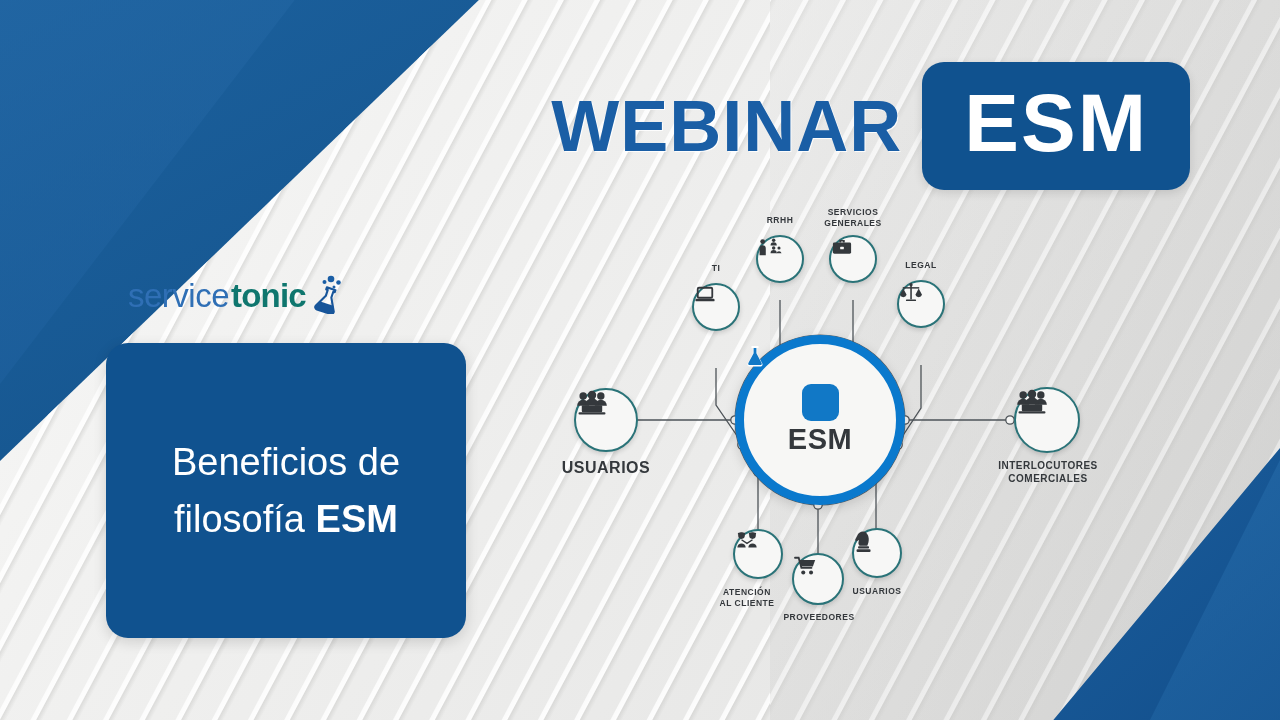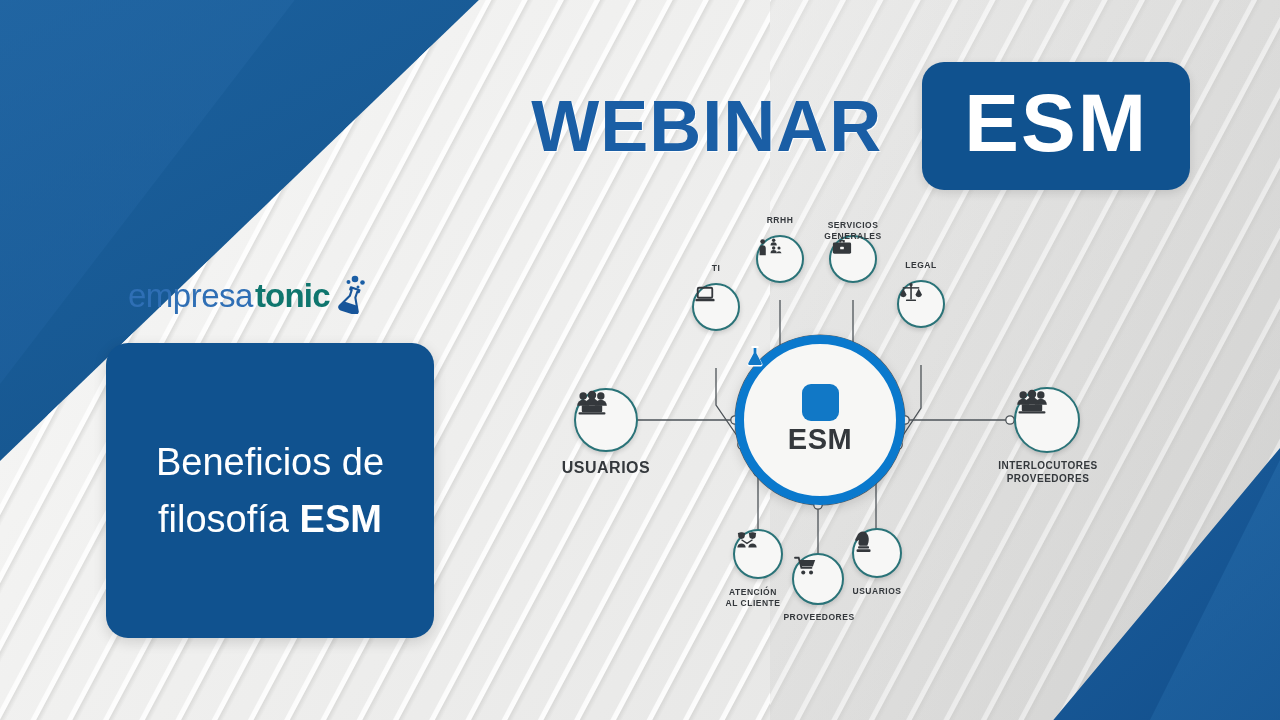--- a/index.html
+++ b/index.html
@@ -74,42 +74,42 @@
     clip-path:polygon(120px 360px, 420px 0, 420px 360px, 0 360px);
   }
   .wedge-br2{
     right:-40px;bottom:-40px;width:340px;height:300px;
     background:linear-gradient(140deg,#2d74b2 0%,#1b5e9c 100%);
     clip-path:polygon(300px 0, 340px 0, 340px 300px, 150px 300px);
     opacity:.6;
   }
 
   
-  .header{position:absolute;left:0;top:62px;width:1190px;display:flex;align-items:center;justify-content:flex-end;gap:40px;}
+  .header{position:absolute;left:0;top:62px;width:1190px;display:flex;align-items:center;justify-content:flex-end;gap:20px;}
   .webinar{
     font-size:72px;font-weight:bold;letter-spacing:1px;color:#1a5ea5;
     text-shadow:1px 1px 0 rgba(255,255,255,.85);
     line-height:1;
   }
   .esm-badge{
     background:#10528f;color:#fff;border-radius:22px;
     padding:20px 42px 26px 42px;
     font-size:82px;font-weight:bold;letter-spacing:2px;line-height:1;
     box-shadow:0 3px 10px rgba(0,0,0,.12);
   }
 
   
   .logo{position:absolute;left:128px;top:274px;display:flex;align-items:center;gap:2px;}
   .logo-service{font-size:33px;color:#2f6fb5;letter-spacing:-.5px;font-style:normal;}
   .logo-tonic{font-size:33px;color:#0f766e;font-weight:bold;letter-spacing:-.8px;}
   .logo-flask{margin-left:1px;}
 
   
   .panel{
-    position:absolute;left:106px;top:343px;width:328px;height:295px;
+    position:absolute;left:106px;top:343px;width:360px;height:295px;
     background:#10528f;border-radius:22px;
     box-shadow:0 4px 14px rgba(0,0,0,.14);
     display:flex;flex-direction:column;justify-content:center;
     padding:0 20px;box-sizing:border-box;
   }
   .panel-line{
     color:#ffffff;font-size:38px;line-height:1.48;text-align:center;white-space:nowrap;
   }
   .panel-line b{font-weight:bold;}
 
@@ -154,21 +154,21 @@
   <div class="wedge wedge-paper-stripes"></div>
   <div class="wedge wedge-br"></div>
   <div class="wedge wedge-br2"></div>
 
   <div class="header">
     <div class="webinar">WEBINAR</div>
     <div class="esm-badge">ESM</div>
   </div>
 
   <div class="logo">
-    <span class="logo-service">empresa</span>
+    <span class="logo-service">service</span>
     <span class="logo-tonic">tonic</span>
     <span class="logo-flask">
       <svg width="34" height="40" viewBox="0 0 34 40">
         <circle cx="22" cy="5" r="3.3" fill="#1a5ea5"></circle>
         <circle cx="29.5" cy="8.5" r="2.3" fill="#1a5ea5"></circle>
         <circle cx="15.5" cy="8" r="2" fill="#1a5ea5"></circle>
         <circle cx="25" cy="13" r="1.5" fill="#1a5ea5"></circle>
         <g transform="rotate(18 18 26)">
           <path d="M14 14 h9 v2.2 h-1.6 v6.2 l6.4 12.2 a2.4 2.4 0 0 1 -2.1 3.5 h-14.4 a2.4 2.4 0 0 1 -2.1 -3.5 l6.4 -12.2 v-6.2 h-1.6 z" fill="none" stroke="#17559a" stroke-width="2.1" stroke-linejoin="round"></path>
           <path d="M11.3 29.6 h14.4 l2.6 5.0 a2.4 2.4 0 0 1 -2.1 3.5 h-15.4 a2.4 2.4 0 0 1 -2.1 -3.5 z" fill="#17559a"></path>
@@ -260,21 +260,21 @@
 
     <div class="node" style="left:309px;top:30px;width:48px;height:48px;box-sizing:border-box;">
       <span>
         <svg width="22" height="20" viewBox="0 0 24 22">
           <path d="M9 3.4 h6 v2.6 h-2 v-1 h-2 v1 h-2 z" fill="#34383c"></path>
           <rect x="2" y="6" width="20" height="12.5" rx="1.6" fill="#34383c"></rect>
           <rect x="10" y="10.6" width="4" height="3" rx=".6" fill="#f7f7f6"></rect>
         </svg>
       </span>
     </div>
-    <div class="node-label" style="left:288px;top:15px;width:90px;white-space:pre-line;">SERVICIOS
+    <div class="node-label" style="left:288px;top:2px;width:90px;white-space:pre-line;">SERVICIOS
 GENERALES</div>
 
     <div class="node" style="left:377px;top:75px;width:48px;height:48px;box-sizing:border-box;">
       <span>
         <svg width="24" height="22" viewBox="0 0 26 24">
           <rect x="12.2" y="3" width="1.7" height="16" fill="#34383c"></rect>
           <rect x="7.5" y="19" width="11" height="1.8" rx=".7" fill="#34383c"></rect>
           <rect x="4" y="5.6" width="18" height="1.6" fill="#34383c"></rect>
           <circle cx="13" cy="3" r="1.8" fill="#34383c"></circle>
           <path d="M1 14 l3.6 -7 l3.6 7 a3.8 3.8 0 0 1 -7.2 0 z" fill="#34383c"></path>
@@ -308,36 +308,36 @@
           <circle cx="17" cy="5.5" r="4.6" fill="#34383c"></circle>
           <path d="M1 17 a6.5 6.5 0 0 1 13 0 z" fill="#34383c"></path>
           <path d="M20 17 a6.5 6.5 0 0 1 13 0 z" fill="#34383c"></path>
           <path d="M9.5 16.5 a7.5 7.5 0 0 1 15 0 z" fill="#34383c"></path>
           <rect x="6" y="16.5" width="22" height="7.5" rx="1.4" fill="#34383c"></rect>
           <rect x="2.5" y="24" width="29" height="2.4" rx="1.1" fill="#34383c"></rect>
         </svg>
       </span>
     </div>
     <div class="node-label" style="left:472px;top:255px;width:112px;font-size:10px;white-space:pre-line;">INTERLOCUTORES
-PROVEEDORES</div>
+COMERCIALES</div>
 
     <div class="node" style="left:213px;top:324px;width:50px;height:50px;box-sizing:border-box;">
       <span>
         <svg width="24" height="22" viewBox="0 0 26 24">
           <circle cx="7" cy="5" r="3.6" fill="#34383c"></circle>
           <circle cx="19" cy="5" r="3.6" fill="#34383c"></circle>
           <rect x="3" y="2" width="8" height="2" rx="1" fill="#34383c"></rect>
           <rect x="15" y="2" width="8" height="2" rx="1" fill="#34383c"></rect>
           <path d="M2.5 18 a4.5 4.5 0 0 1 9 0 z" fill="#34383c"></path>
           <path d="M14.5 18 a4.5 4.5 0 0 1 9 0 z" fill="#34383c"></path>
           <path d="M7 9.5 L13 13.5 L19 9.5" fill="none" stroke="#34383c" stroke-width="1.5"></path>
         </svg>
       </span>
     </div>
-    <div class="node-label" style="left:187px;top:382px;width:92px;white-space:pre-line;">ATENCIÓN
+    <div class="node-label" style="left:181px;top:382px;width:92px;white-space:pre-line;">ATENCIÓN
 AL CLIENTE</div>
 
     <div class="node" style="left:272px;top:348px;width:52px;height:52px;box-sizing:border-box;">
       <span>
         <svg width="24" height="22" viewBox="0 0 26 24">
           <path d="M1 3 h4 l3 11 h11" fill="none" stroke="#34383c" stroke-width="2" stroke-linecap="round"></path>
           <path d="M6 5.5 h17 l-2.5 7 h-12.5 z" fill="#34383c"></path>
           <circle cx="10" cy="19" r="2.2" fill="#34383c"></circle>
           <circle cx="18.5" cy="19" r="2.2" fill="#34383c"></circle>
         </svg>

